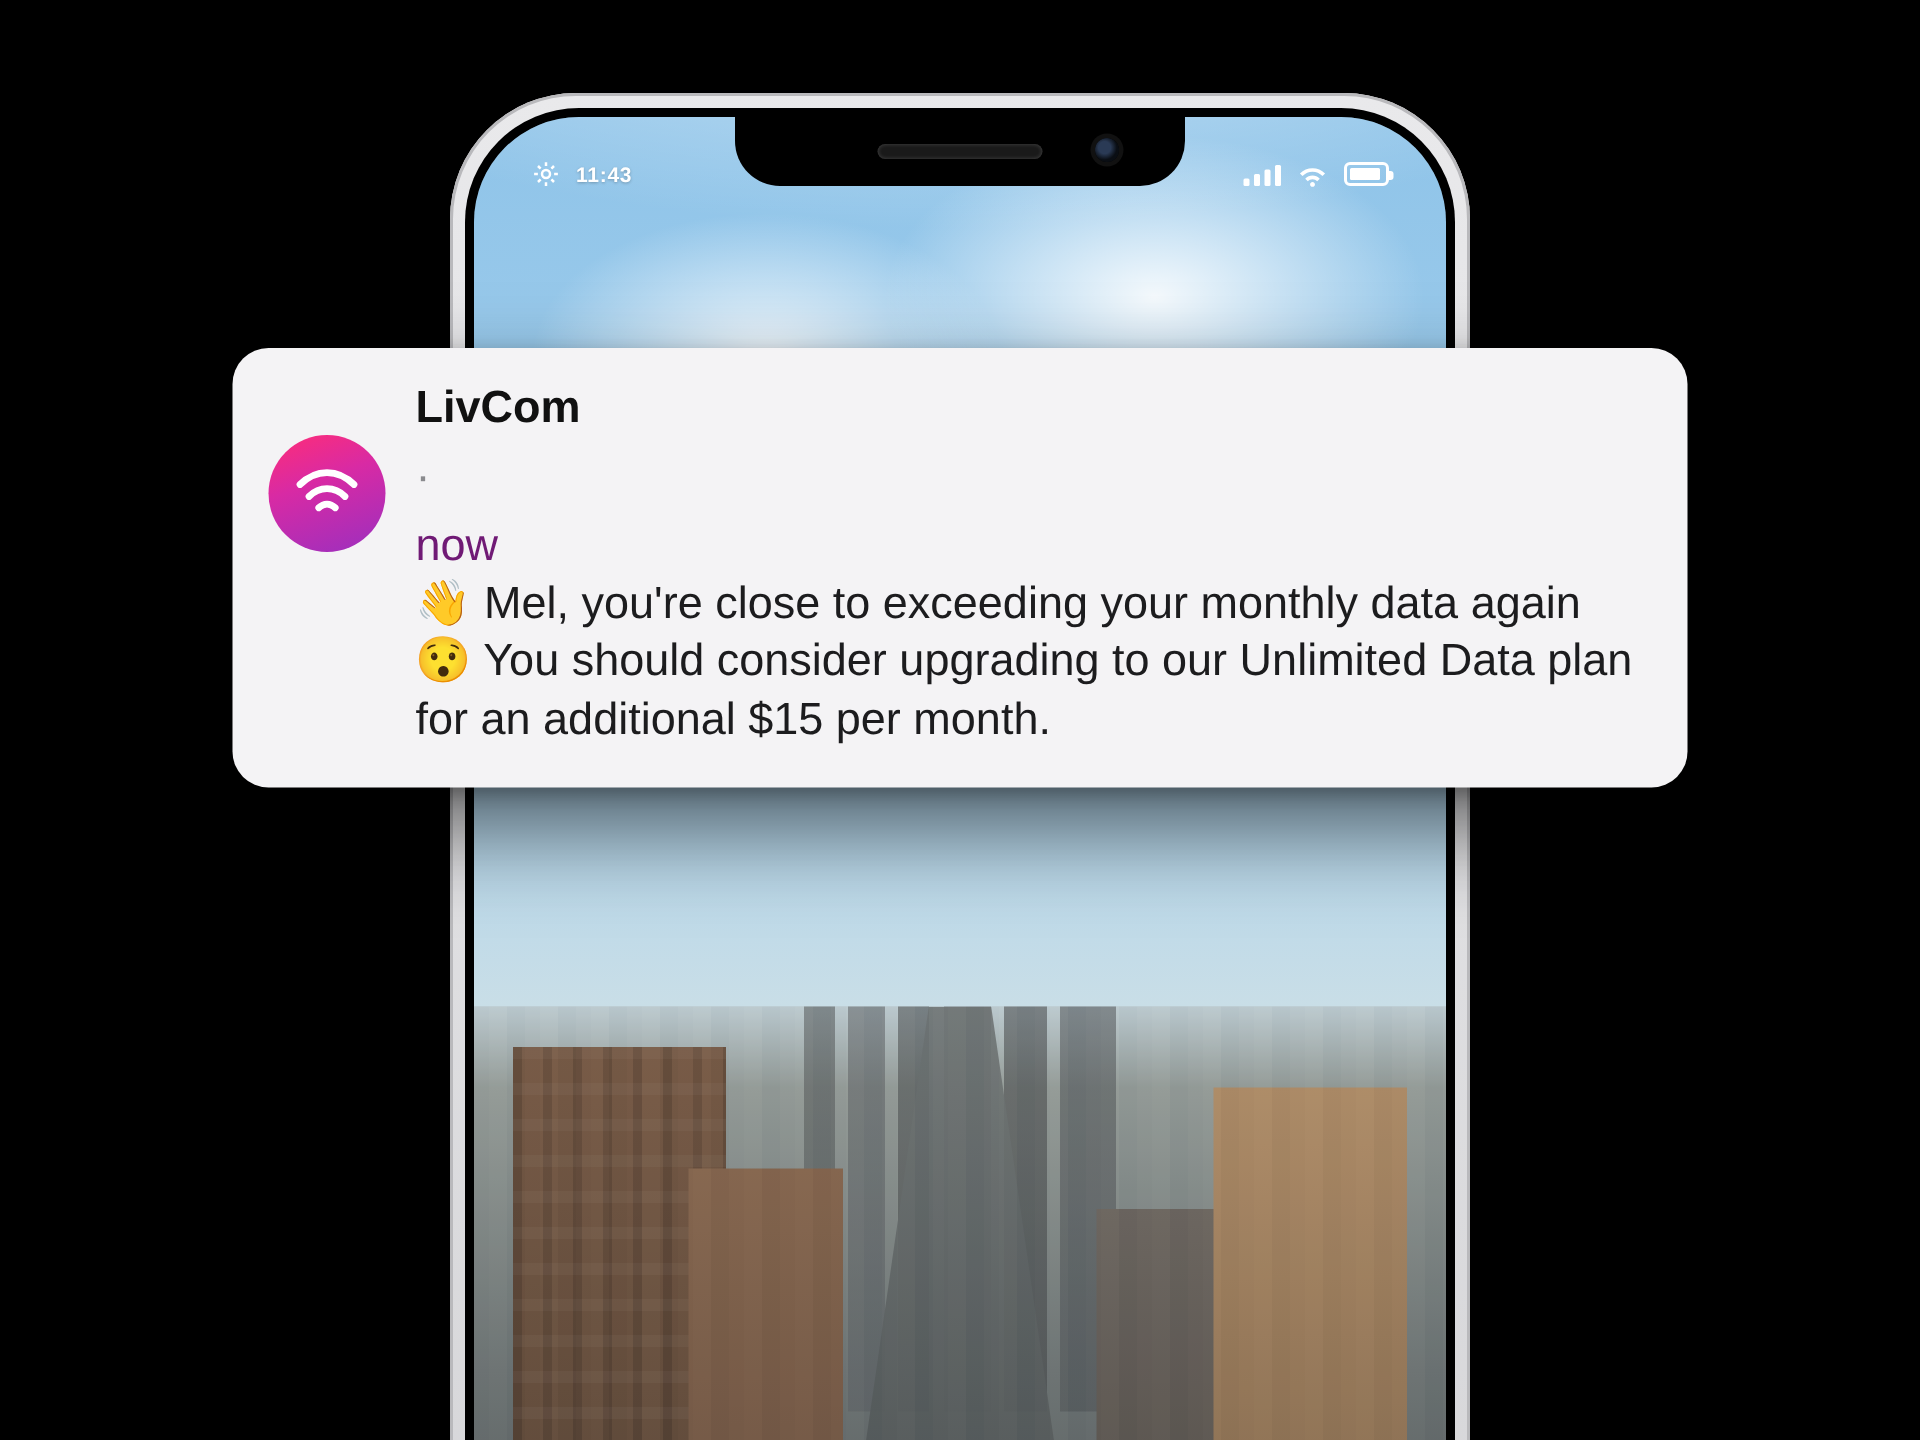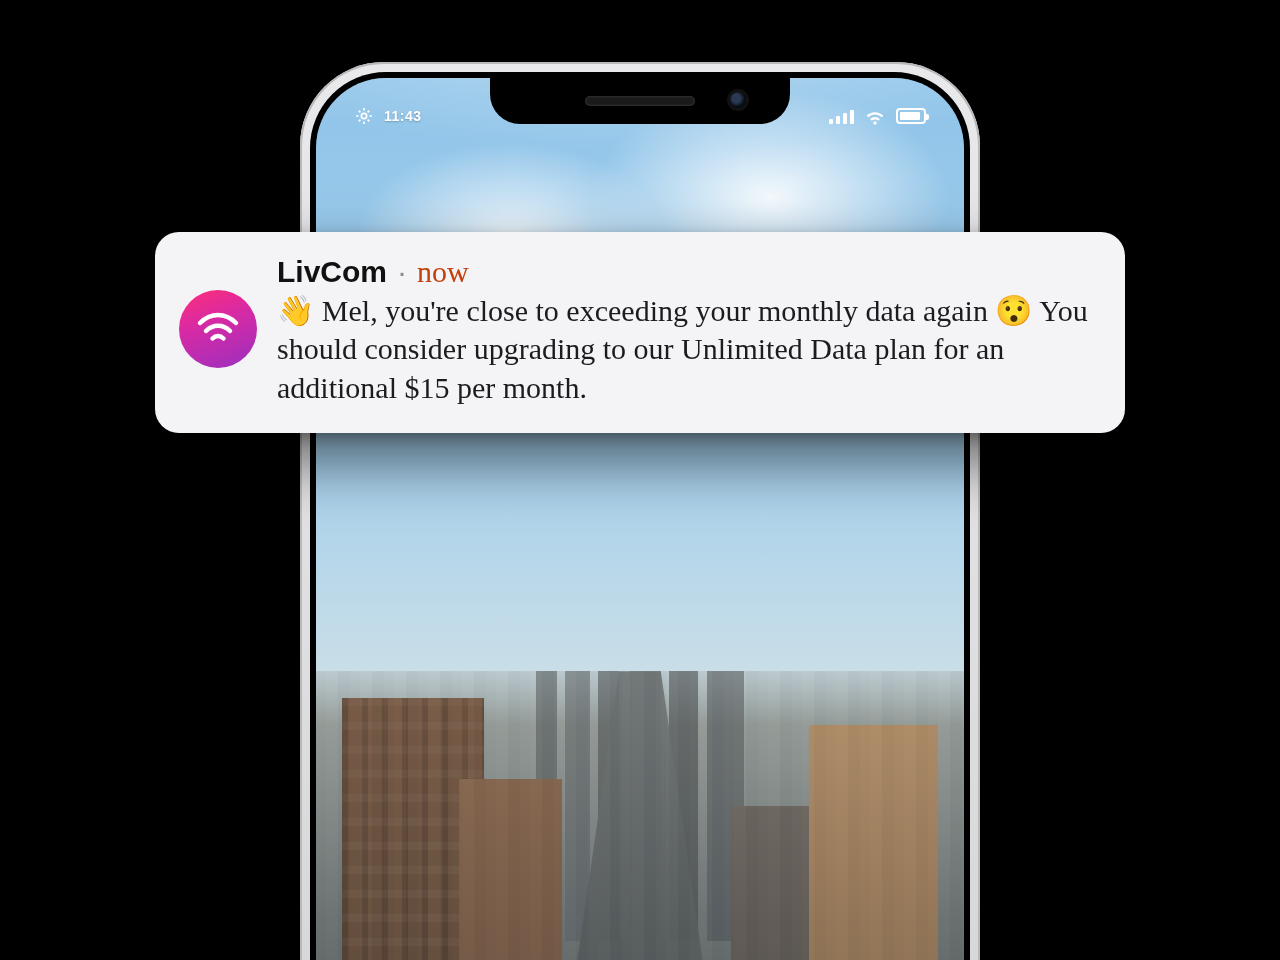--- a/index.html
+++ b/index.html
@@ -166,30 +166,30 @@
     }
     .app-icon svg { width: 48px; height: 48px; }
     .notif-content { flex: 1; min-width: 0; }
     .notif-header {
       display: flex;
       align-items: baseline;
       gap: 10px;
       font-size: 30px;
       line-height: 1.2;
       color: #111;
+      flex-direction: column;
     }
     .notif-app { font-weight: 700; }
     .notif-sep  { color: #8a8a8e; font-weight: 400; }
-    .notif-time { color: #c2410c; font-weight: 400; font-family: Liberation Serif, serif; }
+    .notif-time { color: #701a75; font-weight: 400; }
     .notif-body {
       font-size: 30px;
       line-height: 1.28;
       color: #1c1c1e;
       margin-top: 2px;
-      font-family: Liberation Serif, serif;
     }
   </style>
 </head>
 <body>
 
 <div class="phone">
   <div class="phone-inner">
     <div class="screen">
 
       <div class="sky"></div>

